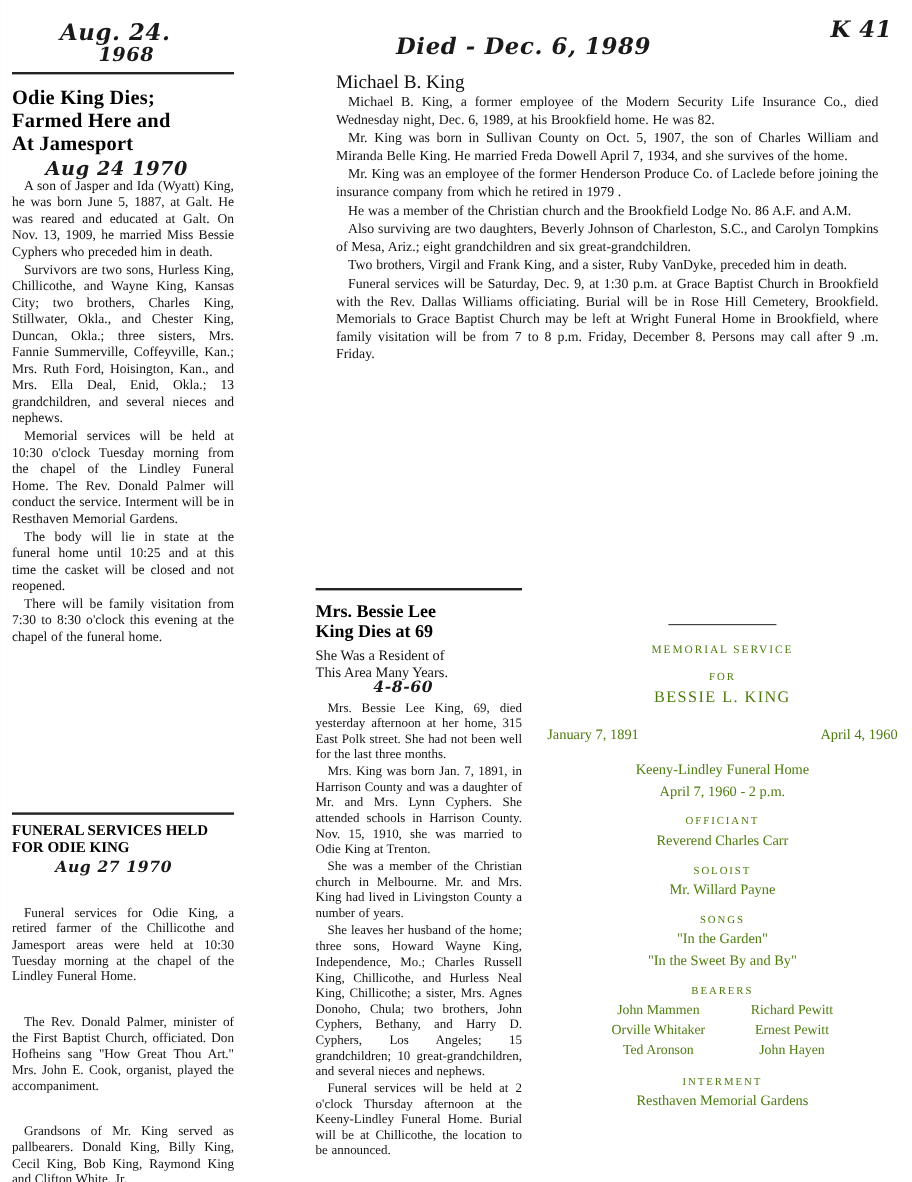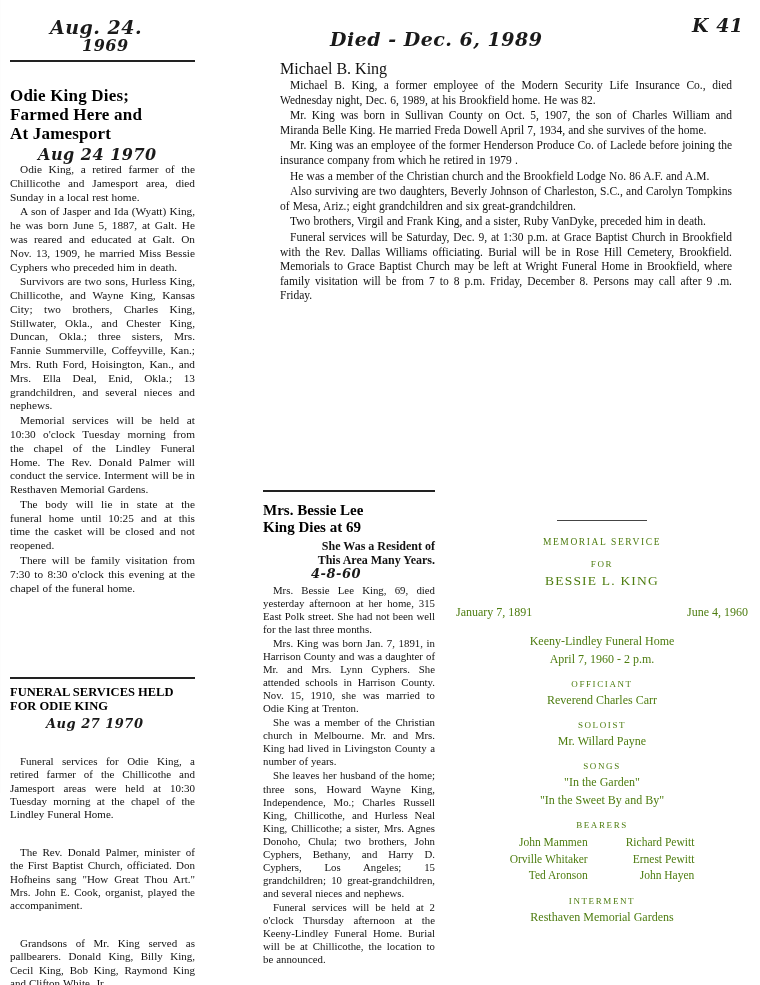--- a/index.html
+++ b/index.html
@@ -39,21 +39,21 @@
   }
 
   .col-left{
     width:185px;
     left:10px;
     top:60px;
   }
   .col-left .headline{
     font-size:17px;
     letter-spacing:.2px;
-    margin:18px 0 6px 0;
+    margin:4px 0 6px 0;
   }
   .body-news p{
     margin:0 0 1px 0;
     text-indent:10px;
     text-align:justify;
     font-size:11.3px;
     line-height:1.22;
     font-family:"Liberation Serif", serif;
     word-spacing:.3px;
   }
@@ -70,72 +70,71 @@
   .col-mid-wide .body-news p{font-size:11.5px;line-height:1.27;text-align:justify;}
 
   
   .col-bessie{
     left:263px;top:490px;width:172px;
   }
   .col-bessie .headline{
     font-size:15px;line-height:1.1;margin:4px 0 5px 0;
   }
   .col-bessie .sub{
-    font-size:12px;font-weight:bold;text-align:right;line-height:1.15;margin-bottom:4px;
+    font-size:12px;font-weight:normal;text-align:left;line-height:1.15;margin-bottom:4px;
   }
   .col-bessie .body-news p{font-size:10.8px;line-height:1.21;}
 
   
   .card{
     left:452px;top:520px;width:300px;text-align:center;
     font-family:"Liberation Serif", serif;
     color:#4d7c0f;
   }
   .card .divider{
     width:90px;border-top:1px solid #444;margin:0 auto 16px auto;
   }
   .card .lbl{font-size:9.5px;letter-spacing:1.6px;margin:14px 0 5px 0;}
   .card .lbl-sm{font-size:9px;letter-spacing:1.6px;margin:12px 0 4px 0;}
   .card .nm{font-size:13.5px;letter-spacing:1.2px;margin:0 0 2px 0;}
   .card .line{font-size:12px;margin:3px 0;}
   .card .dates{display:flex;justify-content:space-between;font-size:12px;margin:16px 4px 14px 4px;}
   .card .bearers{display:flex;justify-content:center;gap:38px;font-size:11.5px;line-height:1.45;margin-top:4px;}
-  .card .bearers div{text-align:right;}
+  .card .bearers div{text-align:center;}
 
   .smallcaps{font-variant:small-caps;}
 
   
   .noise{
     position:absolute;inset:0;pointer-events:none;
     background:
       linear-gradient(90deg, rgba(0,0,0,0.015) 0 1px, transparent 1px 4px);
     opacity:.5;
   }
 </style>
 </head>
 <body>
 
 <div class="page">
 
   <div class="hand big" style="left:50px;top:16px;">Aug. 24.</div>
-  <div class="hand med" style="left:82px;top:36px;">1969</div>
+  <div class="hand med" style="left:82px;top:36px;">1968</div>
   <div class="hand big" style="left:330px;top:28px;">Died - Dec. 6, 1989</div>
   <div class="hand big" style="left:692px;top:14px;">K 41</div>
 
   <div class="clip col-left rule-top" style="padding-top:6px;">
     <div class="headline">
       <div>Odie King Dies;</div>
       <div>Farmed Here and</div>
       <div>At Jamesport</div>
     </div>
     <div style="position:relative;height:14px;">
       <div class="hand med" style="left:28px;top:-4px;">Aug 24 1970</div>
     </div>
     <div class="body-news">
-      <p>Odie King, a retired farmer of the Chillicothe and Jamesport area, died Sunday in a local rest home.</p>
       <p>A son of Jasper and Ida (Wyatt) King, he was born June 5, 1887, at Galt. He was reared and educated at Galt. On Nov. 13, 1909, he married Miss Bessie Cyphers who preceded him in death.</p>
       <p>Survivors are two sons, Hurless King, Chillicothe, and Wayne King, Kansas City; two brothers, Charles King, Stillwater, Okla., and Chester King, Duncan, Okla.; three sisters, Mrs. Fannie Summerville, Coffeyville, Kan.; Mrs. Ruth Ford, Hoisington, Kan., and Mrs. Ella Deal, Enid, Okla.; 13 grandchildren, and several nieces and nephews.</p>
       <p>Memorial services will be held at 10:30 o'clock Tuesday morning from the chapel of the Lindley Funeral Home. The Rev. Donald Palmer will conduct the service. Interment will be in Resthaven Memorial Gardens.</p>
       <p>The body will lie in state at the funeral home until 10:25 and at this time the casket will be closed and not reopened.</p>
       <p>There will be family visitation from 7:30 to 8:30 o'clock this evening at the chapel of the funeral home.</p>
     </div>
   </div>
 
   <div class="clip clip2 rule-top" style="padding-top:4px;">
     <div class="headline">
@@ -188,21 +187,21 @@
   </div>
 
   <div class="clip card">
     <div class="divider"></div>
     <div class="lbl smallcaps">MEMORIAL SERVICE</div>
     <div class="lbl-sm smallcaps">FOR</div>
     <div class="nm">BESSIE L. KING</div>
 
     <div class="dates">
       <span>January 7, 1891</span>
-      <span>June 4, 1960</span>
+      <span>April 4, 1960</span>
     </div>
 
     <div class="line">Keeny-Lindley Funeral Home</div>
     <div class="line">April 7, 1960 - 2 p.m.</div>
 
     <div class="lbl-sm smallcaps">OFFICIANT</div>
     <div class="line">Reverend Charles Carr</div>
 
     <div class="lbl-sm smallcaps">SOLOIST</div>
     <div class="line">Mr. Willard Payne</div>

